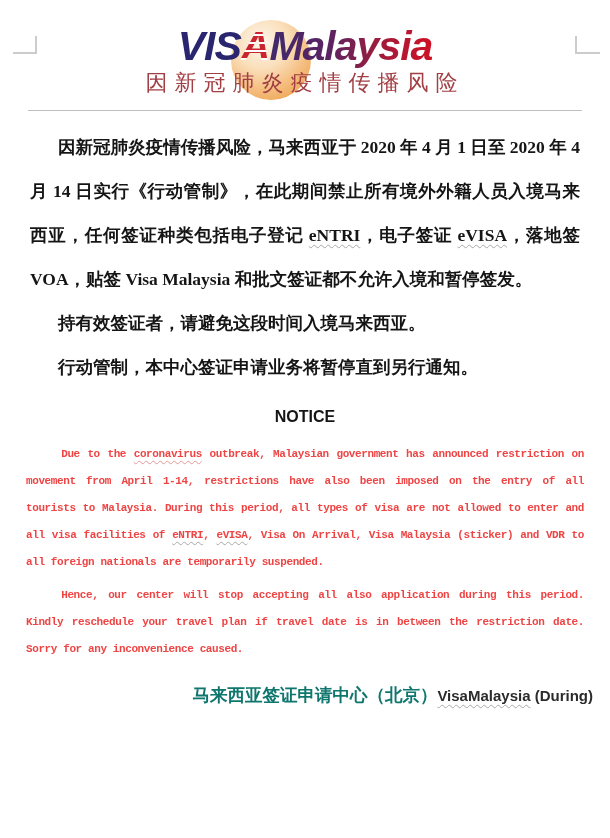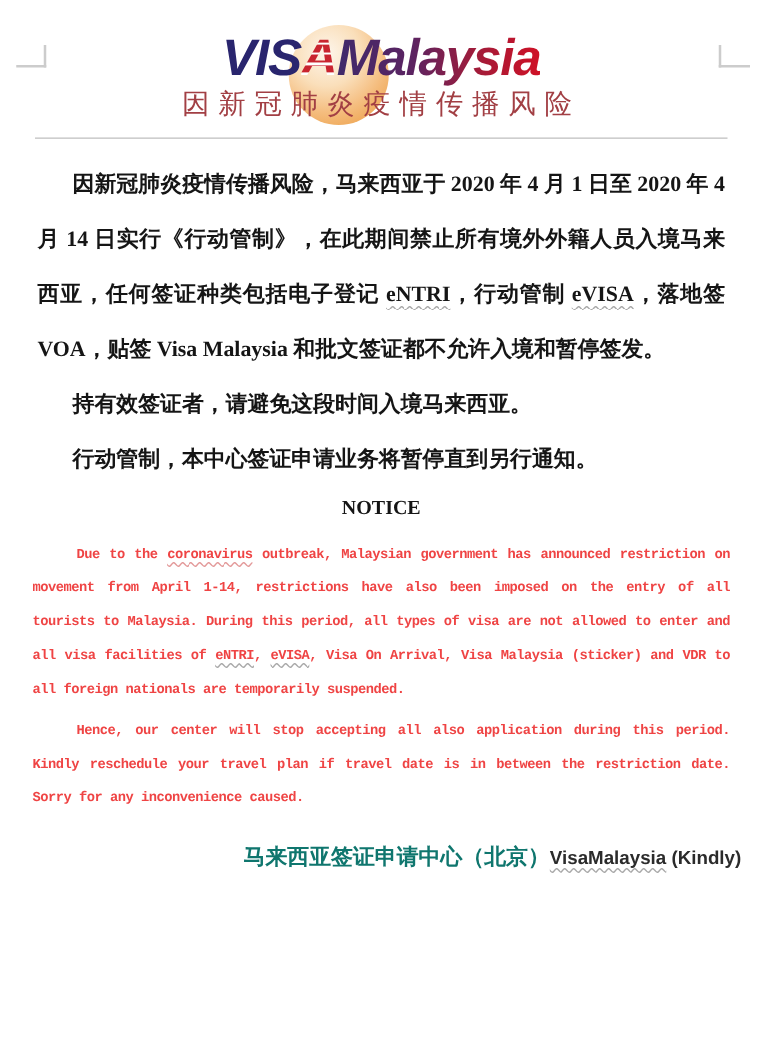--- a/index.html
+++ b/index.html
@@ -36,22 +36,22 @@
   .doc-title { margin-top:8px; text-align:center; font-size:31px; line-height:40px;
     letter-spacing:14px; color:#151515; }
 
   
   .zh-para { margin:0 30px; font-size:17.5px; font-weight:700; line-height:44px;
     text-align:justify; color:#151515; }
   .zh-first { margin-top:14px; text-indent:1.6em; }
   .zh-indent { text-indent:1.6em; }
 
   
-  .notice-heading { margin-top:6px; text-align:center;
-    font-family:Liberation Serif, serif; font-weight:700; font-size:16px;
+  .notice-heading { margin-top:16px; text-align:center;
+    font-family:Liberation Sans, sans-serif; font-weight:700; font-size:16px;
     line-height:24px; letter-spacing:0px; color:#151515; }
   .en-para { margin:0 26px; font-family:"Liberation Mono", monospace;
     font-weight:700; font-size:11px; line-height:27px; letter-spacing:-0.4px;
     text-align:justify; color:#ef4444; }
   .en-first { margin-top:12px; text-indent:3.2em; }
   .en-second { margin-top:6px; text-indent:3.2em; }
 
   
   .wavy { text-decoration-line:underline; text-decoration-style:wavy;
     text-decoration-color:#a9a9a9; text-decoration-thickness:1px;
@@ -75,24 +75,24 @@
 
   <div class="logo-wrap">
     <div class="globe"></div>
     <div class="brand"><span class="b-vis">VIS</span><span class="b-a">A</span><span class="b-mal">Malaysia</span></div>
     <div class="tagline">因新冠肺炎疫情传播风险</div>
   </div>
 
   <hr class="header-rule">
 
 
-  <p class="zh-para zh-first"><span class="">因新冠肺炎疫情传播风险，马来西亚于 2020 年 4 月 1 日至 2020 年 4 月 14 日实行《行动管制》，在此期间禁止所有境外外籍人员入境马来西亚，任何签证种类包括电子登记 </span><span class="wavy">eNTRI</span><span class="">，行动管制 </span><span class="wavy">eVISA</span><span class="">，落地签 VOA，贴签 Visa Malaysia 和批文签证都不允许入境和暂停签发。</span></p>
+  <p class="zh-para zh-first"><span class="">因新冠肺炎疫情传播风险，马来西亚于 2020 年 4 月 1 日至 2020 年 4 月 14 日实行《行动管制》，在此期间禁止所有境外外籍人员入境马来西亚，任何签证种类包括电子登记 </span><span class="wavy">eNTRI</span><span class="">，电子签证 </span><span class="wavy">eVISA</span><span class="">，落地签 VOA，贴签 Visa Malaysia 和批文签证都不允许入境和暂停签发。</span></p>
   <p class="zh-para zh-indent">持有效签证者，请避免这段时间入境马来西亚。</p>
   <p class="zh-para zh-indent">行动管制，本中心签证申请业务将暂停直到另行通知。</p>
 
   <div class="notice-heading">NOTICE</div>
 
   <p class="en-para en-first"><span class="">Due to the </span><span class="wavy wavy-red">coronavirus</span><span class=""> outbreak, Malaysian government has announced restriction on movement from April 1-14, restrictions have also been imposed on the entry of all tourists to Malaysia.  During this period, all types of visa are not allowed to enter and all visa facilities of </span><span class="wavy">eNTRI</span><span class="">, </span><span class="wavy">eVISA</span><span class="">, Visa On Arrival, Visa Malaysia (sticker) and VDR to all foreign nationals are temporarily suspended.</span></p>
   <p class="en-para en-second">Hence, our center will stop accepting all also application  during this period.  Kindly reschedule your travel plan if travel date is in between the restriction date. Sorry for any inconvenience caused.</p>
 
-  <div class="signature"><span class="zh">马来西亚签证申请中心（北京）</span><span class="en wavy">VisaMalaysia</span><span class="en"> (Kindly)</span></div>
+  <div class="signature"><span class="zh">马来西亚签证申请中心（北京）</span><span class="en wavy">VisaMalaysia</span><span class="en"> (During)</span></div>
 
 </div>
 
 </body></html>

